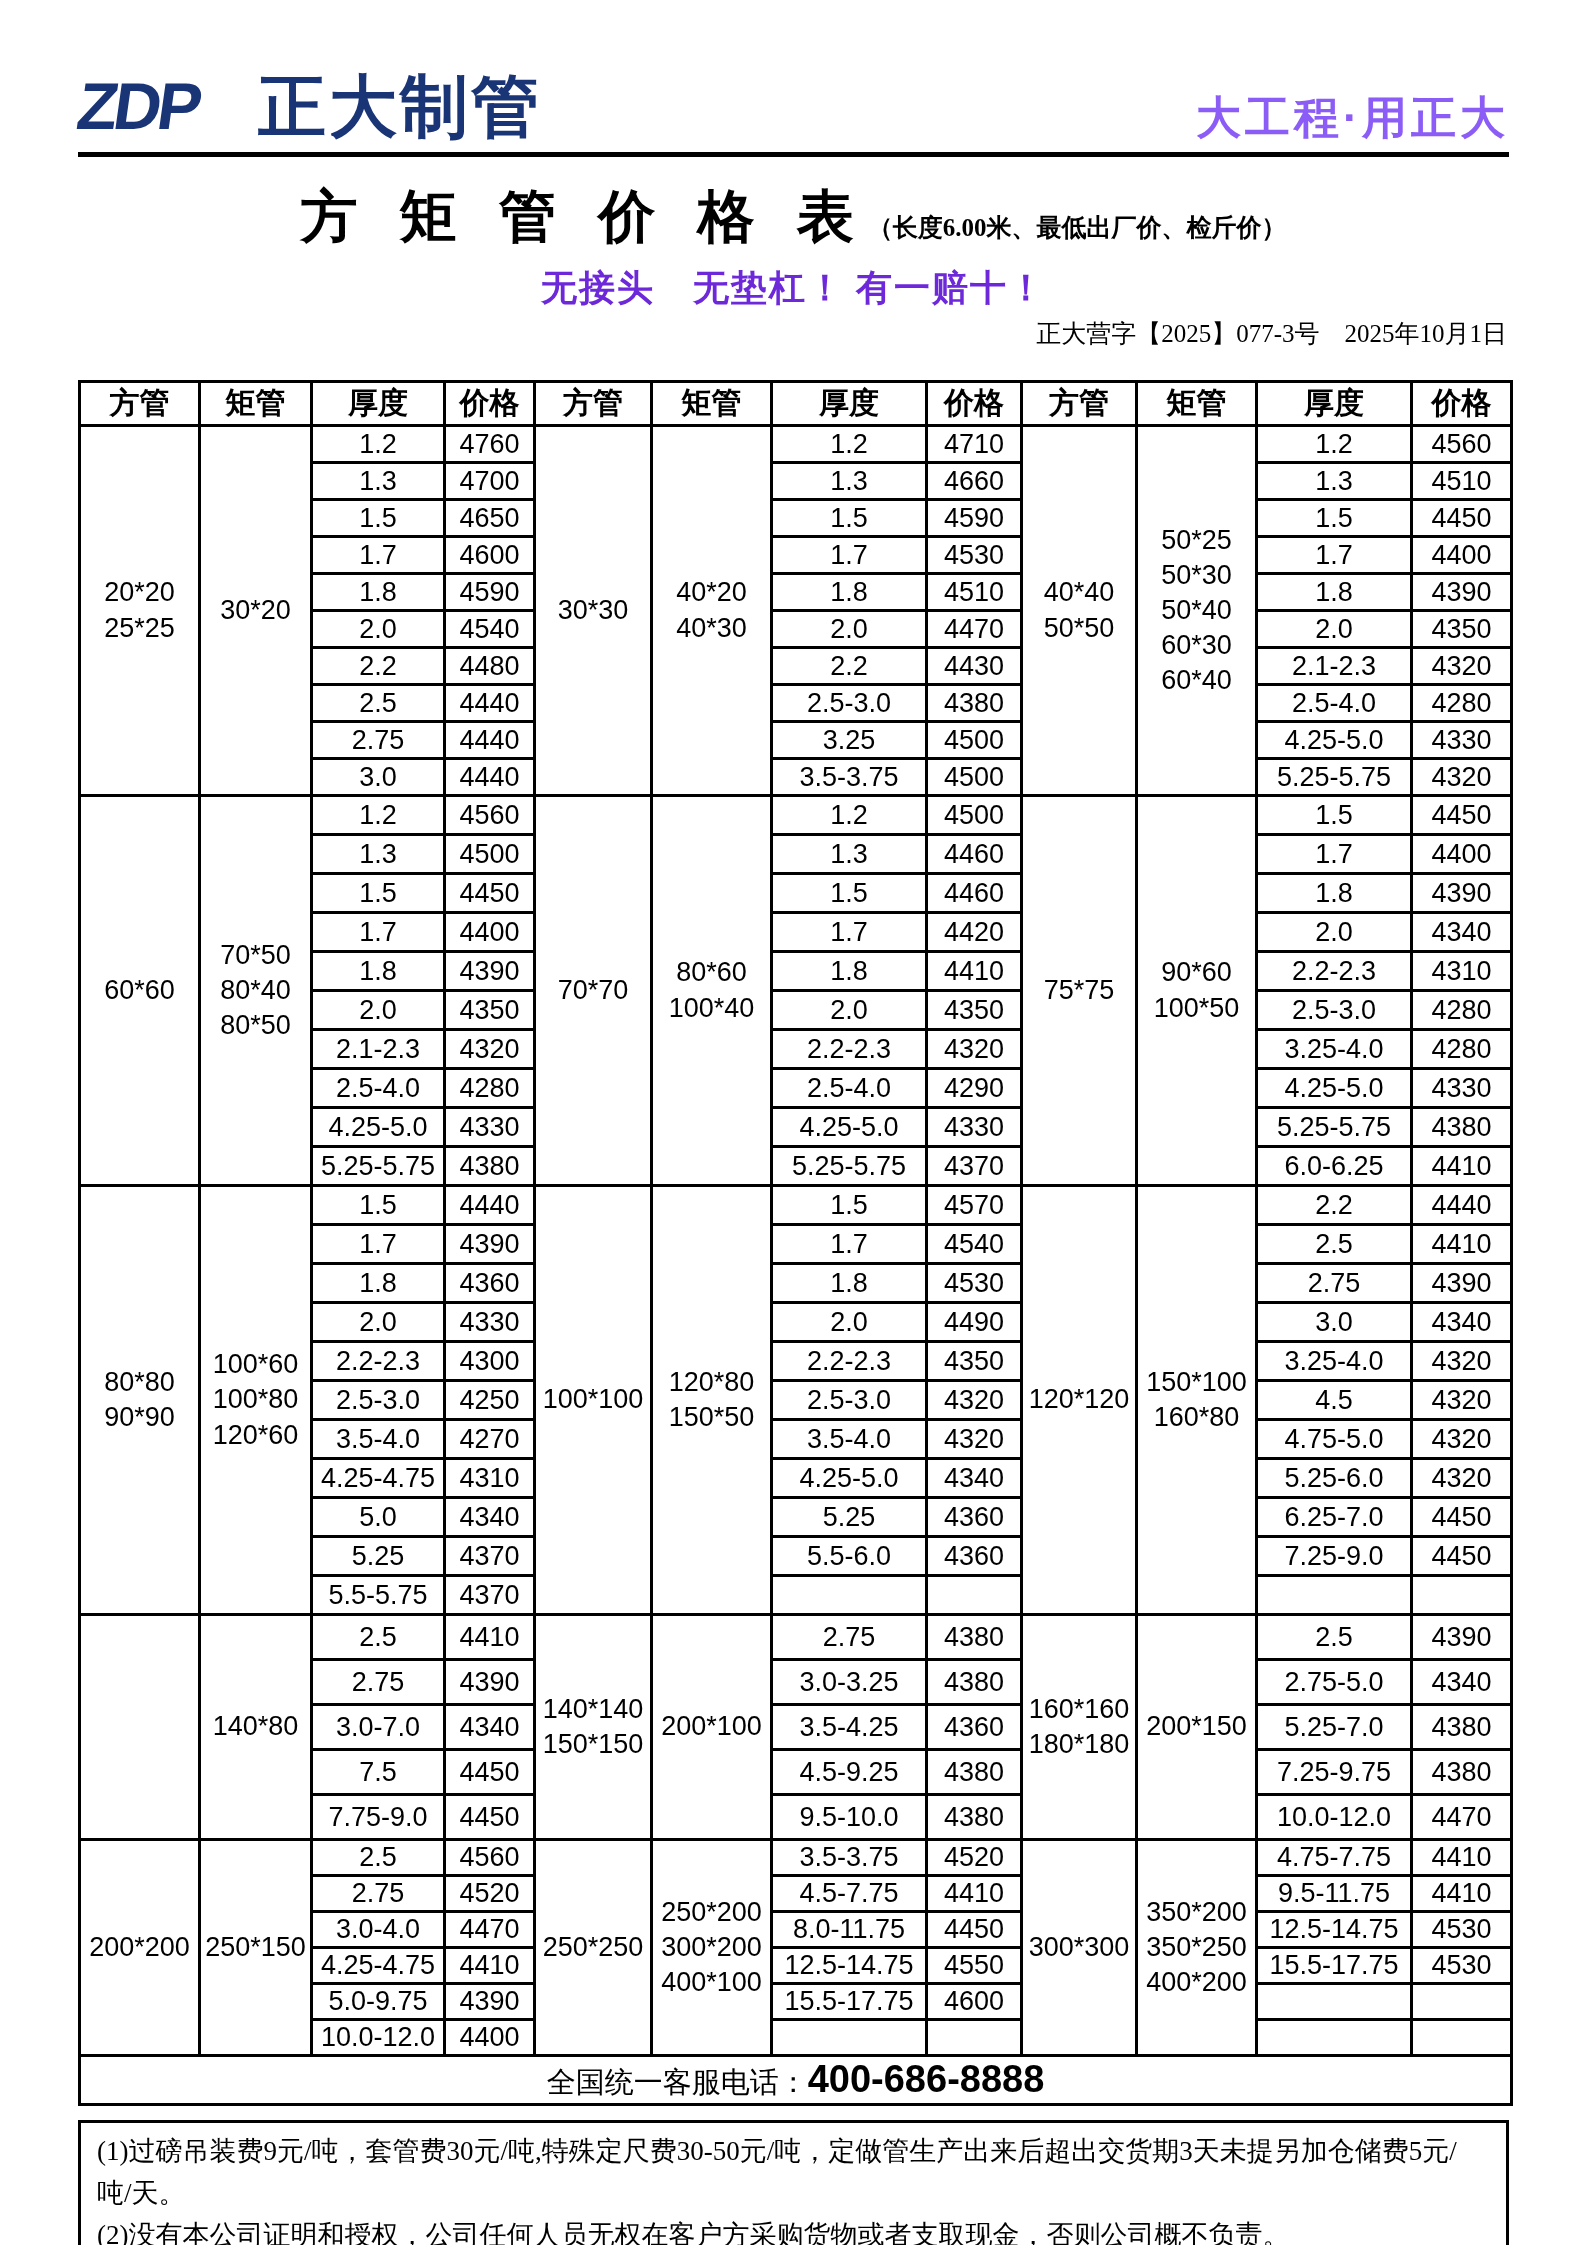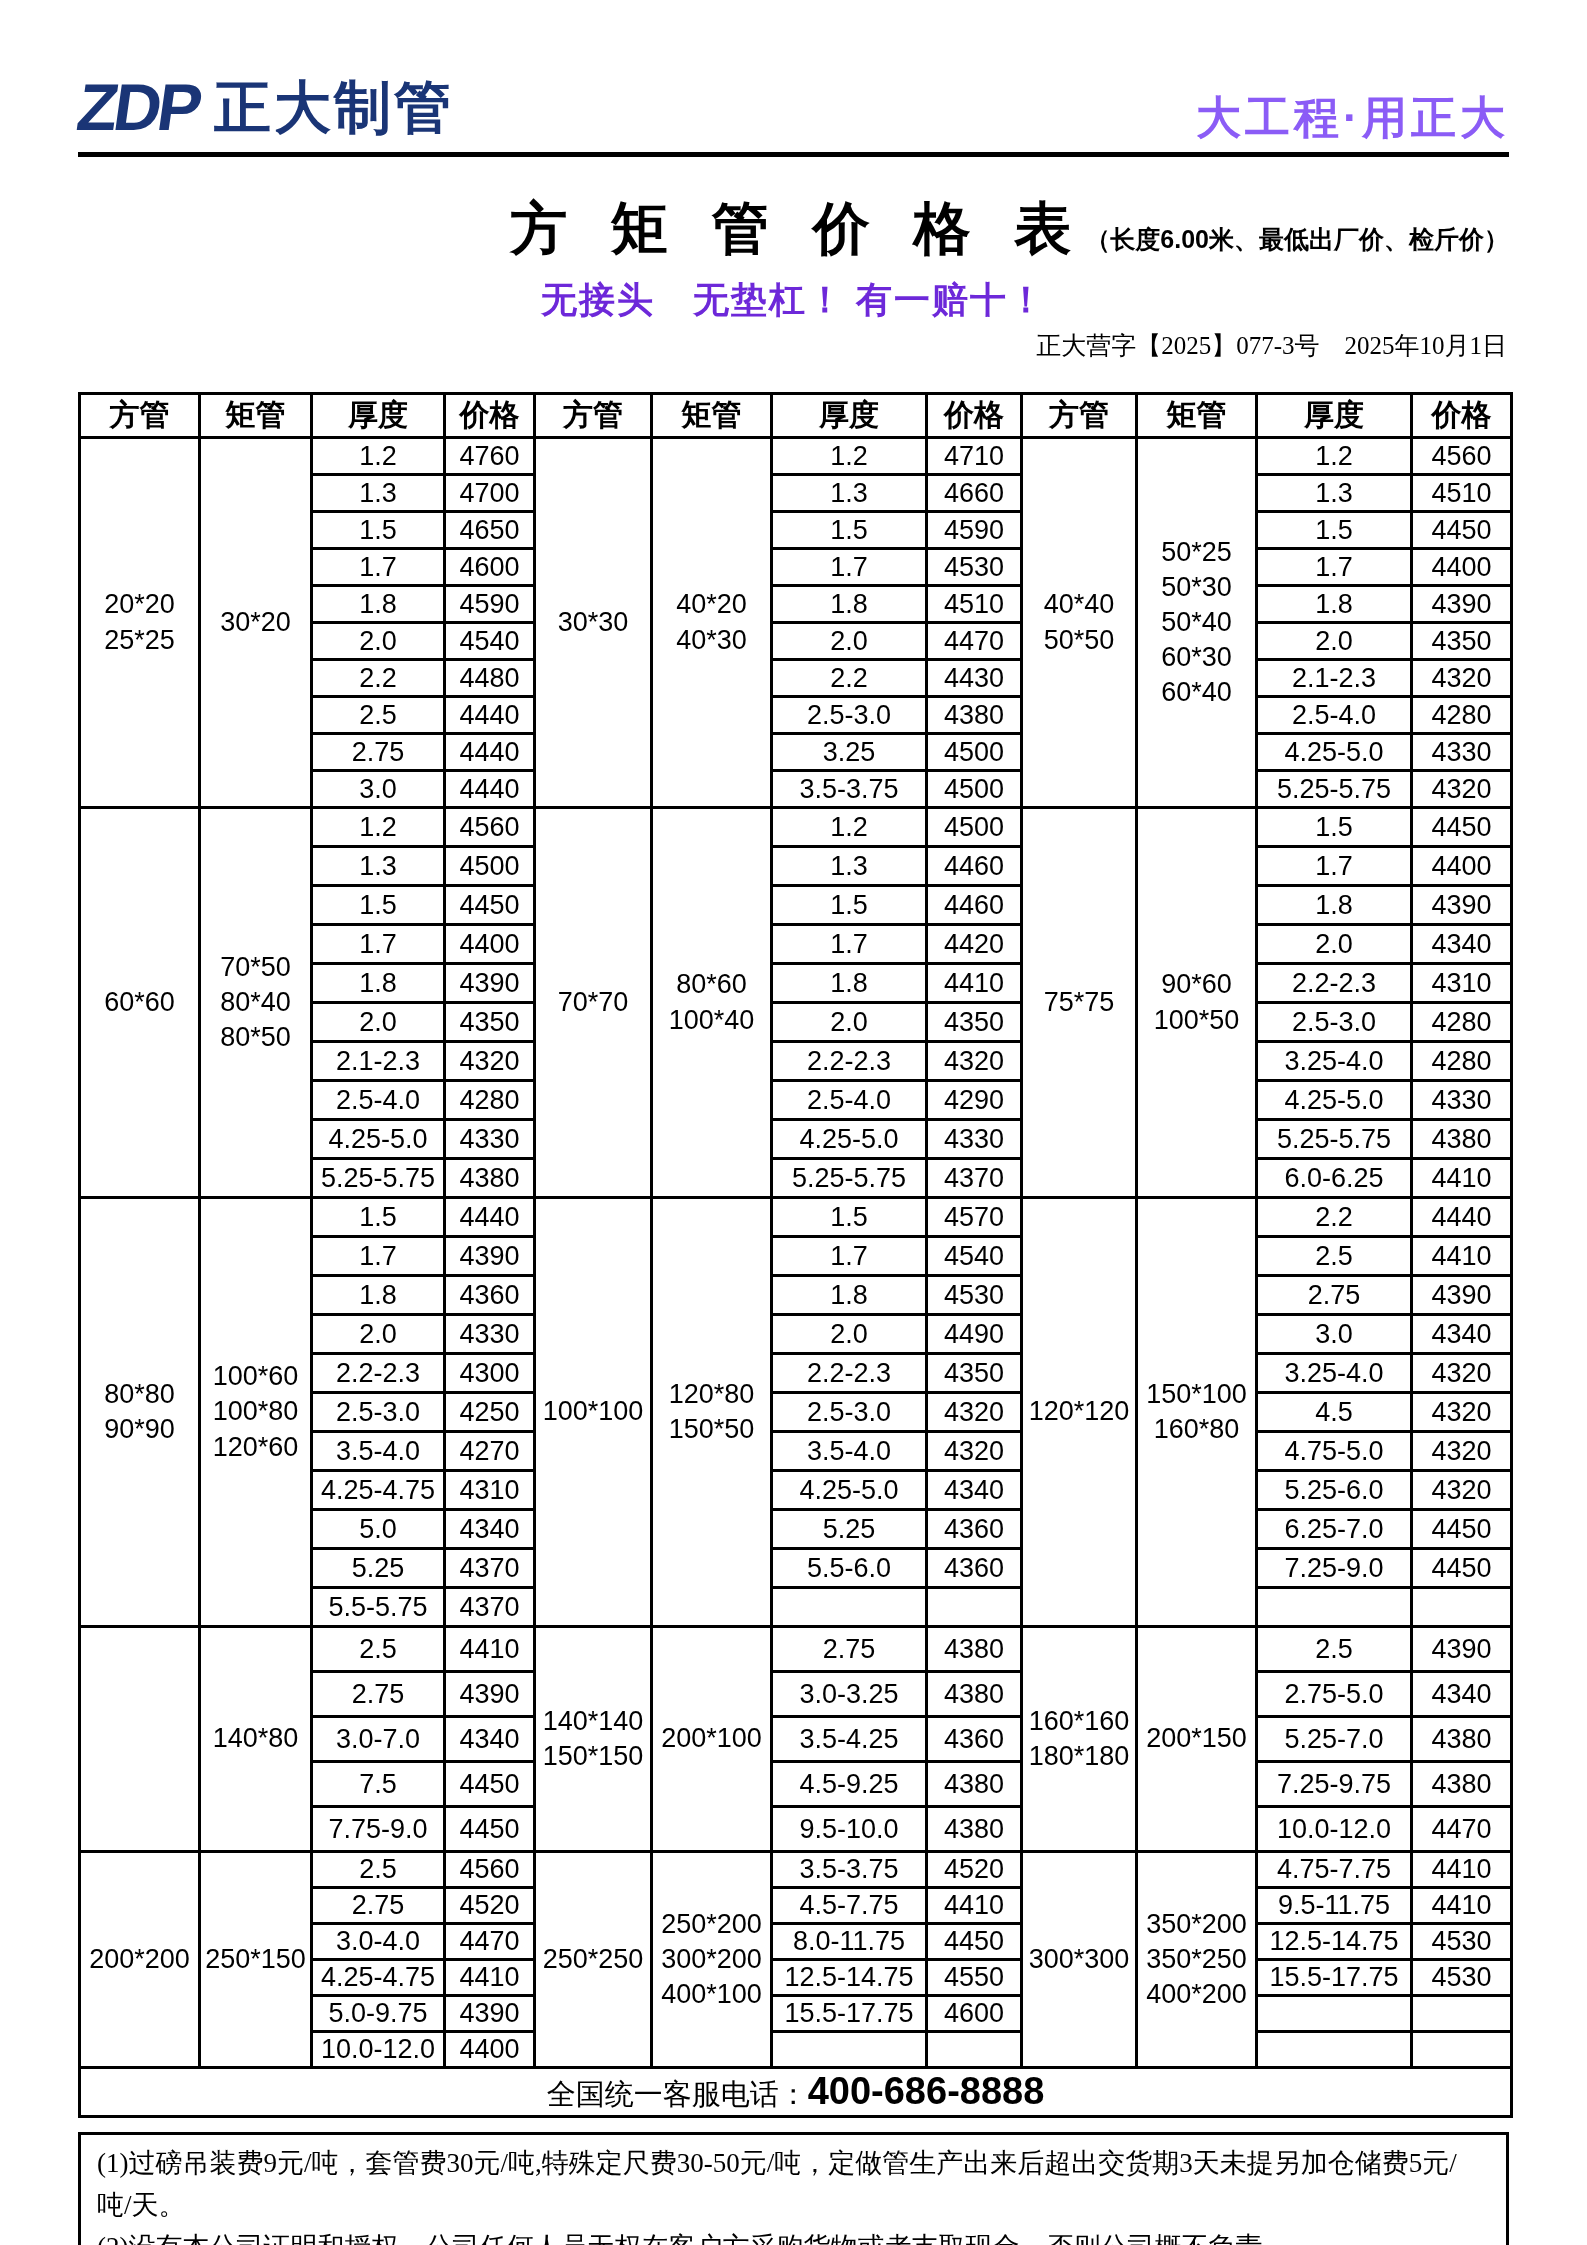--- a/index.html
+++ b/index.html
@@ -11,28 +11,28 @@
   .page{padding:62px 78px 0 78px;}
 
   
   .masthead{display:flex;justify-content:space-between;align-items:flex-end;height:78px;}
   .logo{display:flex;align-items:center;gap:16px;color:#1a3576;}
   .logo-zdp{
     font-family:"Liberation Sans","DejaVu Sans",sans-serif;
     font-weight:900;font-size:66px;letter-spacing:-4px;
     transform:skewX(-8deg);line-height:1;
   }
-  .logo-name{font-weight:900;font-size:57px;letter-spacing:3px;line-height:1;}
+  .logo-name{font-weight:900;font-size:68px;letter-spacing:3px;line-height:1;margin-left:44px;}
   .slogan{color:#8b5cf6;font-weight:900;font-size:45px;letter-spacing:4px;line-height:1;}
   .rule{border-bottom:5px solid #000;margin-top:12px;}
 
   
   .title-row{
-    text-align:right;margin-top:34px;
-    font-family:Liberation Sans, sans-serif;white-space:nowrap;
+    text-align:center;margin-top:22px;
+    font-family:Liberation Serif, serif;white-space:nowrap;
   }
   .title-main{font-size:57px;font-weight:700;letter-spacing:14px;}
   .title-sub{font-size:25px;font-weight:700;letter-spacing:0;}
   .promo{
     text-align:center;color:#6d28d9;font-weight:700;font-size:36px;
     font-family:"Liberation Serif","DejaVu Serif",serif;
     margin-top:8px;letter-spacing:2px;
   }
   .issue{
     text-align:right;font-family:"Liberation Serif","DejaVu Serif",serif;

